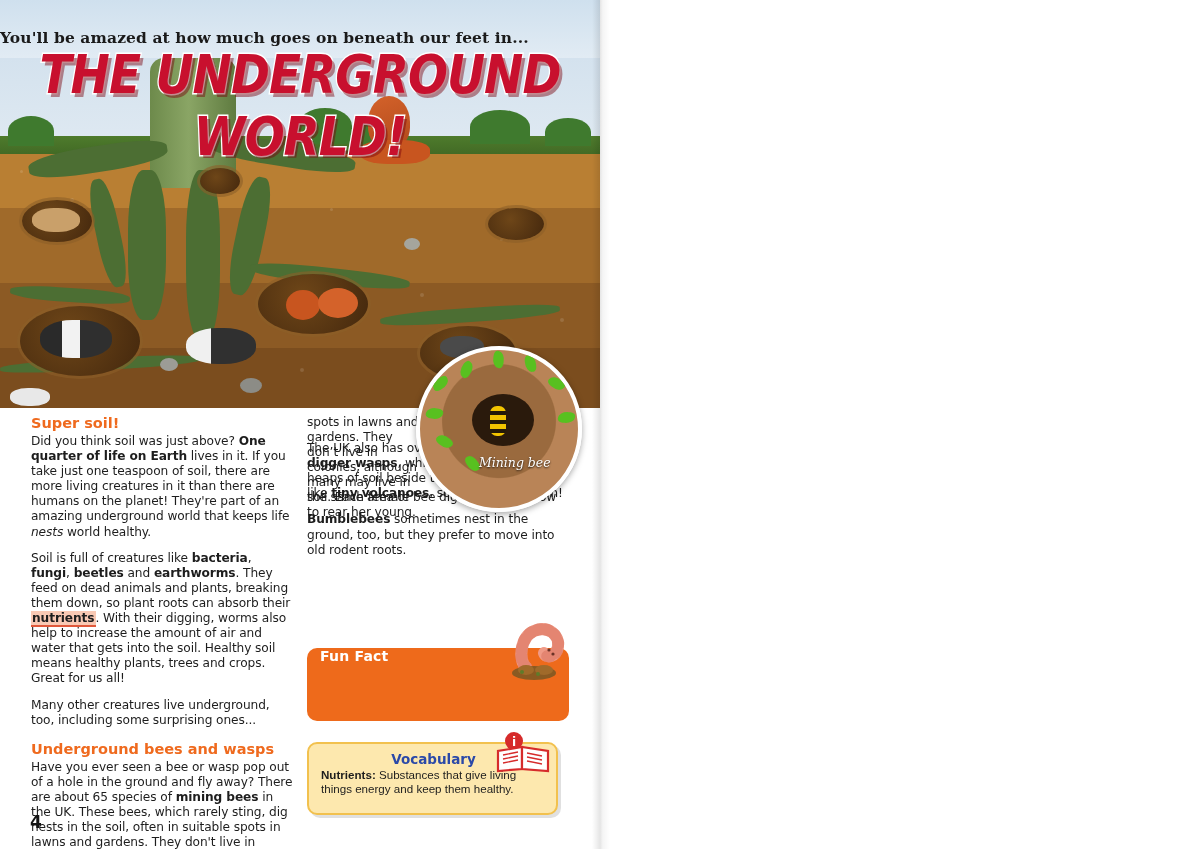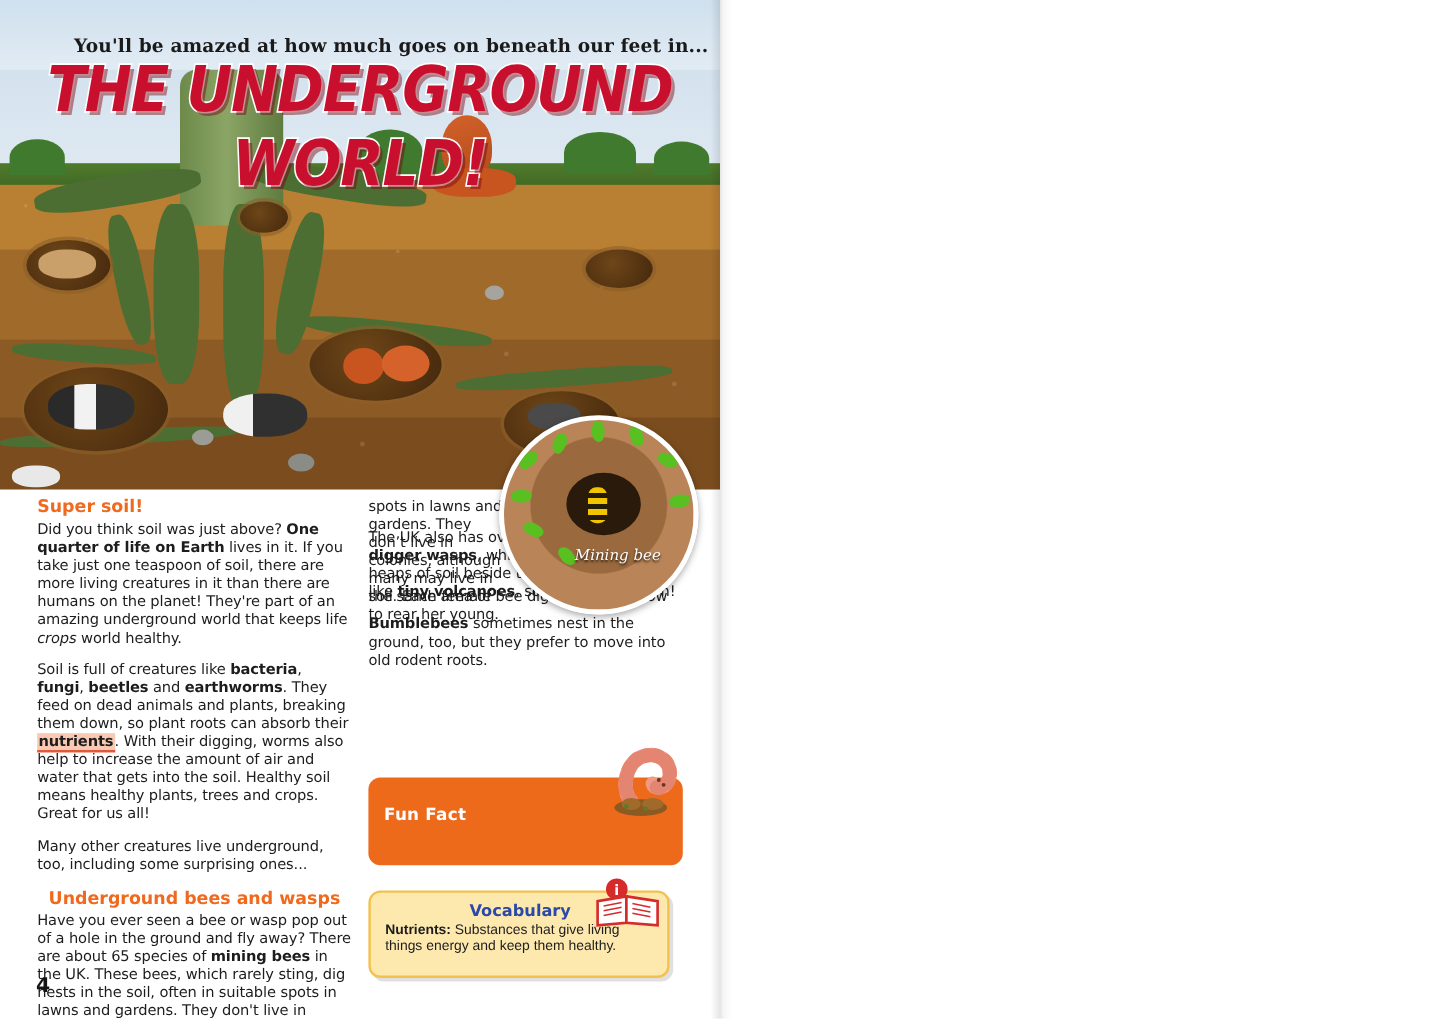--- a/index.html
+++ b/index.html
@@ -14,21 +14,21 @@
   
   #page-left {
     position:relative; width:600px; height:849px;
     background:#fff; overflow:hidden;
   }
   .sky {
     position:absolute; left:0; top:0; width:600px; height:130px;
     background:linear-gradient(#cfe0ee 0%, #e6eef5 55%, #f2f5f8 100%);
   }
   .kicker {
-    position:absolute; left:0; top:28px; width:652px; text-align:center;
+    position:absolute; left:0; top:28px; width:652px; text-align:left;
     font-family:"DejaVu Serif", serif; font-weight:bold; font-size:15.5px;
     color:#1a1a1a; letter-spacing:.1px; z-index:6;
   }
   .bigtitle {
     position:absolute; left:0; top:44px; width:600px; text-align:center;
     font-family:"DejaVu Sans", sans-serif; font-weight:bold; font-style:italic;
     font-size:47px; letter-spacing:-1px; color:#c8102e; z-index:6;
     -webkit-text-stroke:2.5px #ffffff; paint-order:stroke fill;
     text-shadow:3px 3px 0 rgba(120,0,10,.45);
     transform:scaleY(1.12); transform-origin:center top;
@@ -109,21 +109,21 @@
   }
   .hl { background:#f9c9b4; border-bottom:2px solid #e0583a; padding:0 1px; }
 
   #col-left  { left:31px;  top:415px; width:262px; }
   #col-right { left:307px; top:415px; width:260px; }
 
   
   #funfact {
     position:absolute; left:307px; top:648px; width:262px; height:73px;
     background:#ee6a1b; border-radius:10px; z-index:5;
-    padding:23px 11px 8px 13px; color:#ffffff;
+    padding:0 11px 8px 13px; color:#ffffff;
   }
   #funfact .ff-title {
     font-family:"DejaVu Sans", sans-serif; font-weight:bold; font-size:14px;
     margin:0 0 2px 0; letter-spacing:.2px;
   }
   #funfact .ff-body { font-size:11.6px; line-height:14.1px; margin:0; }
   #funfact .ff-body b { font-weight:bold; }
   #worm-icon {
     position:absolute; left:500px; top:615px; width:72px; height:66px; z-index:7;
   }
@@ -239,25 +239,25 @@
       <div class="leaf" style="left:38px;top:14px;transform:rotate(-55deg);"></div>
       <div class="leaf" style="left:70px;top:4px;transform:rotate(-80deg);"></div>
       <div class="leaf" style="left:102px;top:8px;transform:rotate(85deg);"></div>
       <div class="leaf" style="left:128px;top:28px;transform:rotate(40deg);"></div>
       <div class="leaf" style="left:138px;top:62px;transform:rotate(5deg);"></div>
     </div>
     <div class="circ-caption" style="left:479px;top:455px;">Mining bee</div>
 
     <div class="col" id="col-left">
       <div class="sec-head">Super soil!</div>
-      <p><span>Did you think soil was just above? </span><b>One quarter of life on Earth</b><span> lives in it. If you take just one teaspoon of soil, there are more living creatures in it than there are humans on the planet! They're part of an amazing underground world that keeps life </span><i>crops</i><span> world healthy.</span></p>
+      <p><span>Did you think soil was just above? </span><b>One quarter of life on Earth</b><span> lives in it. If you take just one teaspoon of soil, there are more living creatures in it than there are humans on the planet! They're part of an amazing underground world that keeps life </span><i>nests</i><span> world healthy.</span></p>
       <p><span>Soil is full of creatures like </span><b>bacteria</b><span>, </span><b>fungi</b><span>, </span><b>beetles</b><span> and </span><b>earthworms</b><span>. They feed on dead animals and plants, breaking them down, so plant roots can absorb their </span><b class="hl">nutrients</b><span>. With their digging, worms also help to increase the amount of air and water that gets into the soil. Healthy soil means healthy plants, trees and crops. Great for us all!</span></p>
       <p>Many other creatures live underground, too, including some surprising ones...</p>
 
-      <div class="sec-head" style="margin-top:13px;text-align:center;">Underground bees and wasps</div>
+      <div class="sec-head" style="margin-top:13px;">Underground bees and wasps</div>
       <p><span>Have you ever seen a bee or wasp pop out of a hole in the ground and fly away? There are about 65 species of </span><b>mining bees</b><span> in the UK. These bees, which rarely sting, dig nests in the soil, often in suitable spots in lawns and gardens. They don't live in colonies, although many may live in the same area of soil. Each female bee digs its own burrow to rear her young.</span></p>
     </div>
 
     <div class="col" id="col-right">
       <p style="width:115px;">&nbsp;</p>
       <p><span>The UK also has over 100 species </span><b>of digger wasps</b><span>, which do the same. The heaps of soil beside their holes often look like </span><b>tiny volcanoes</b><span>, so look out for them!</span></p>
       <p><b>Bumblebees</b><span> sometimes nest in the ground, too, but they prefer to move into old rodent roots.</span></p>
     </div>
 
     <div class="col" style="left:307px; top:415px; width:118px;">

